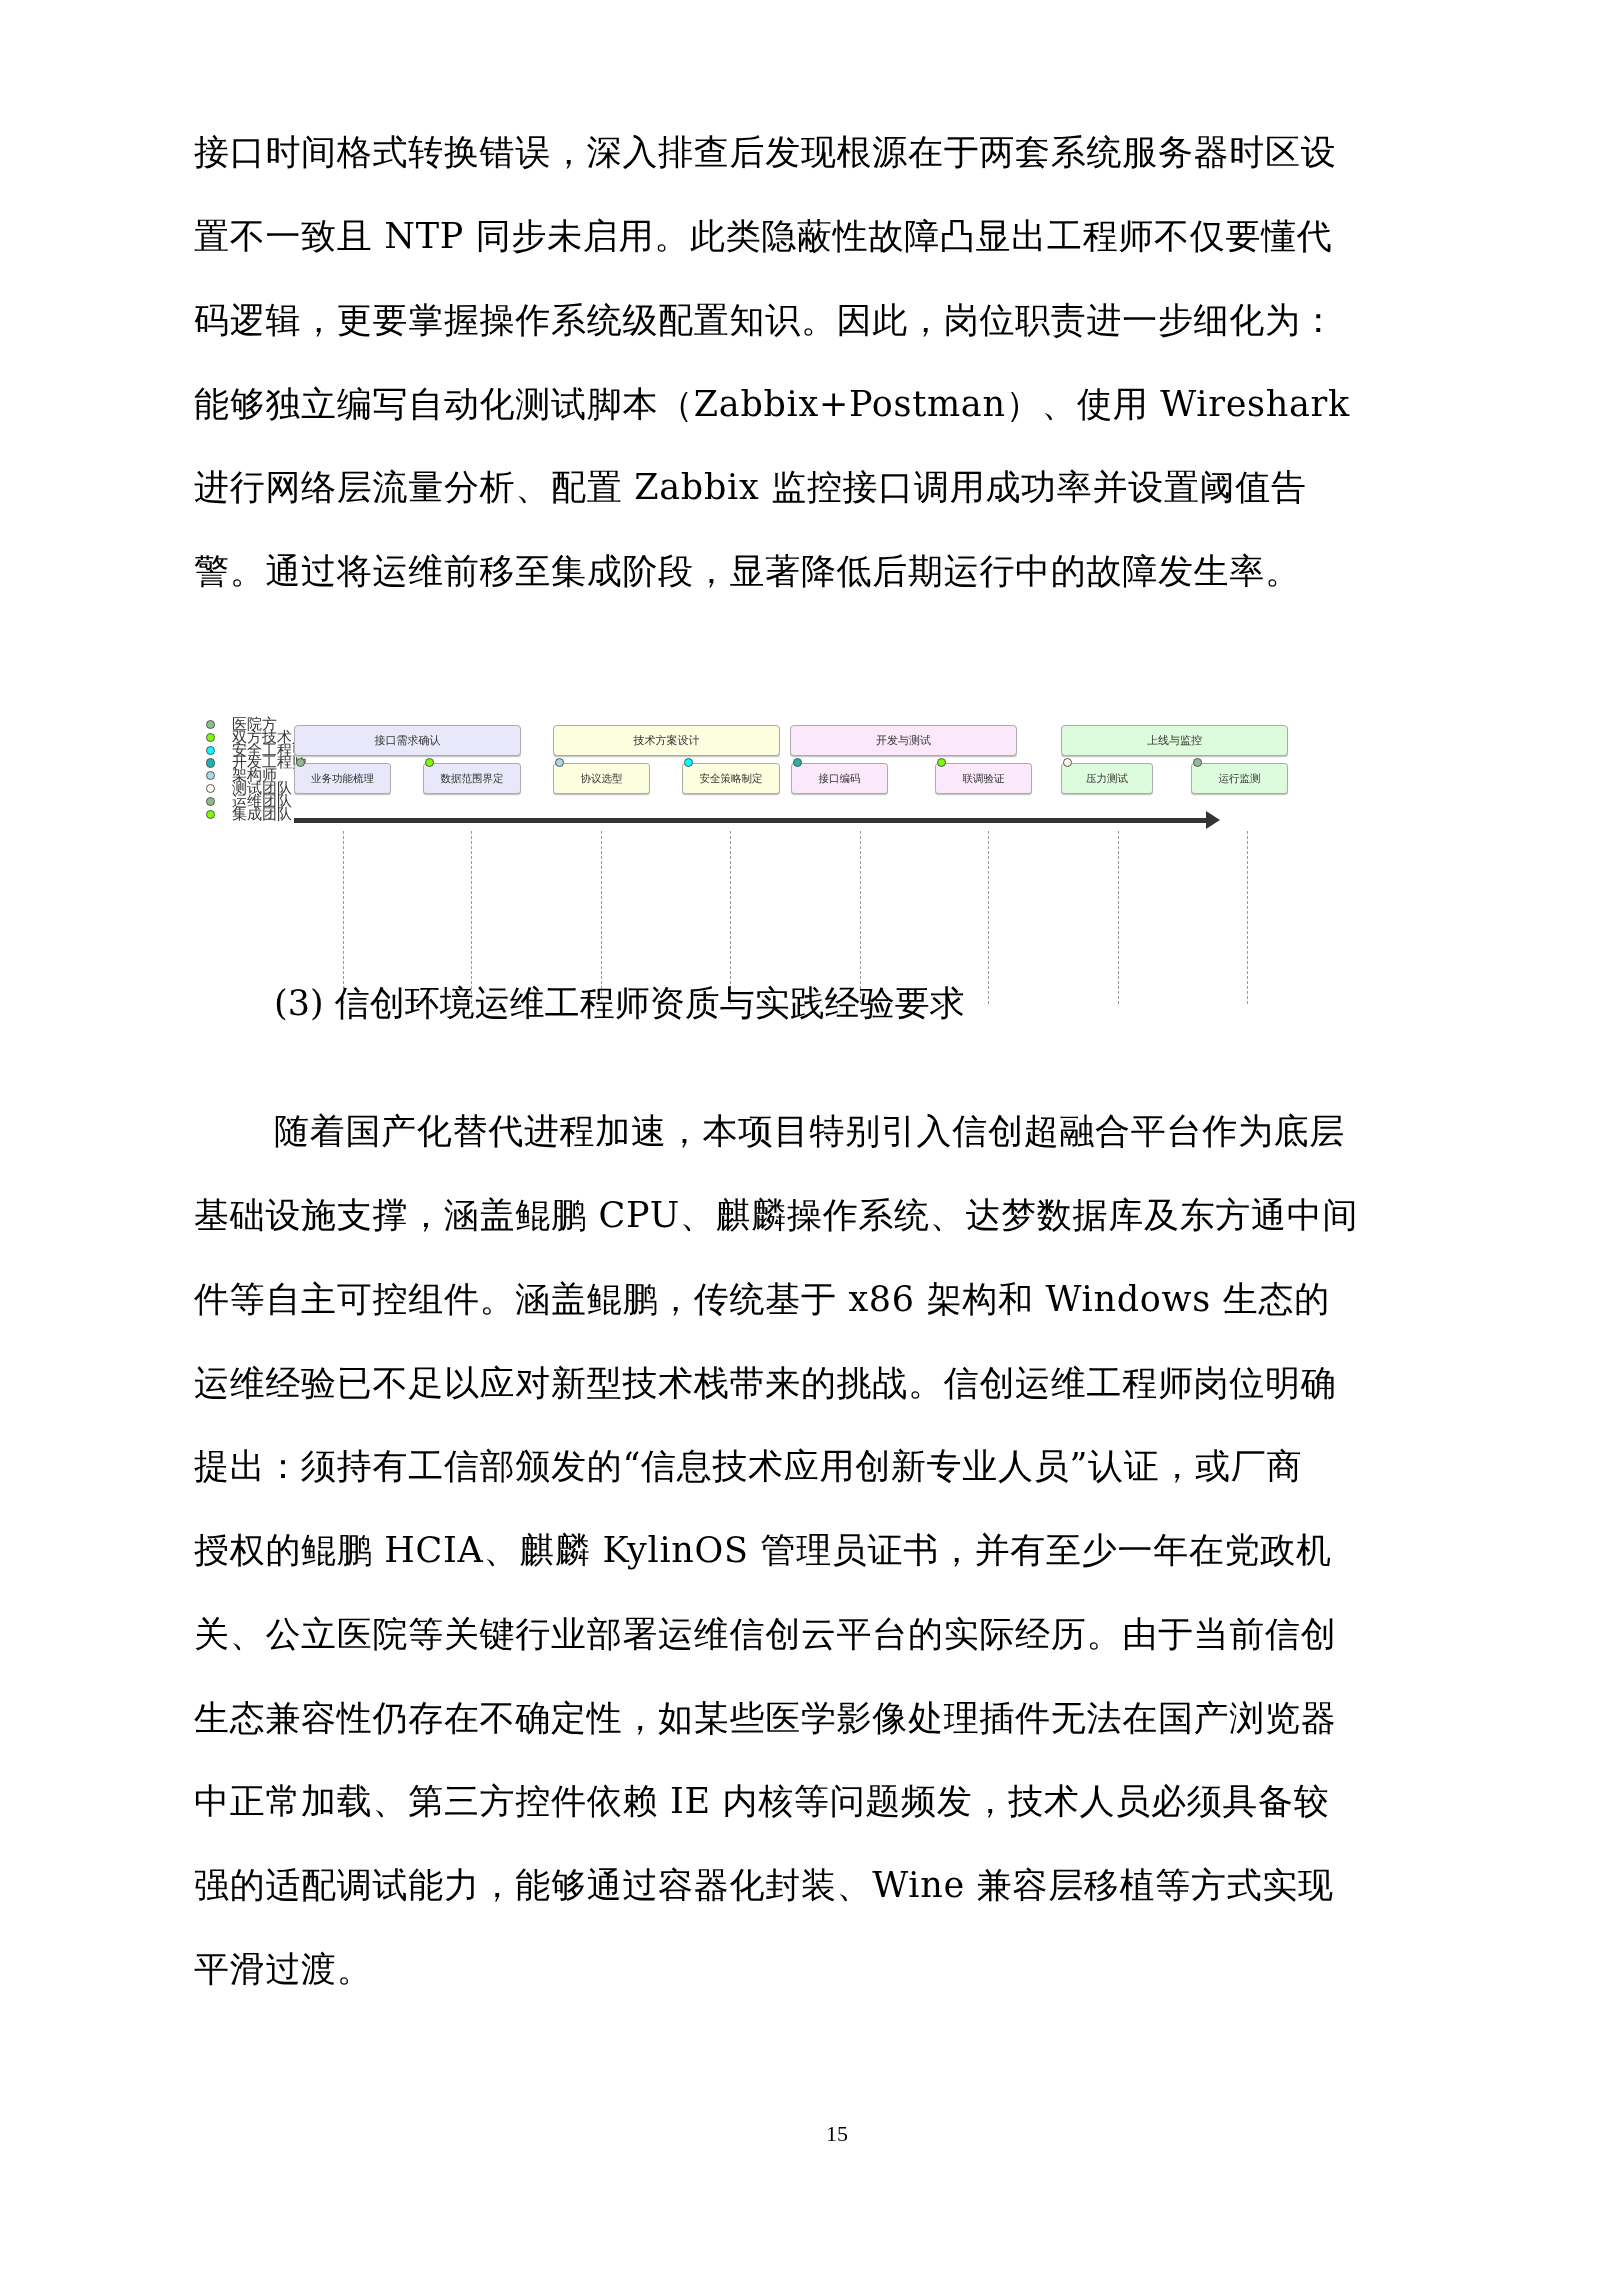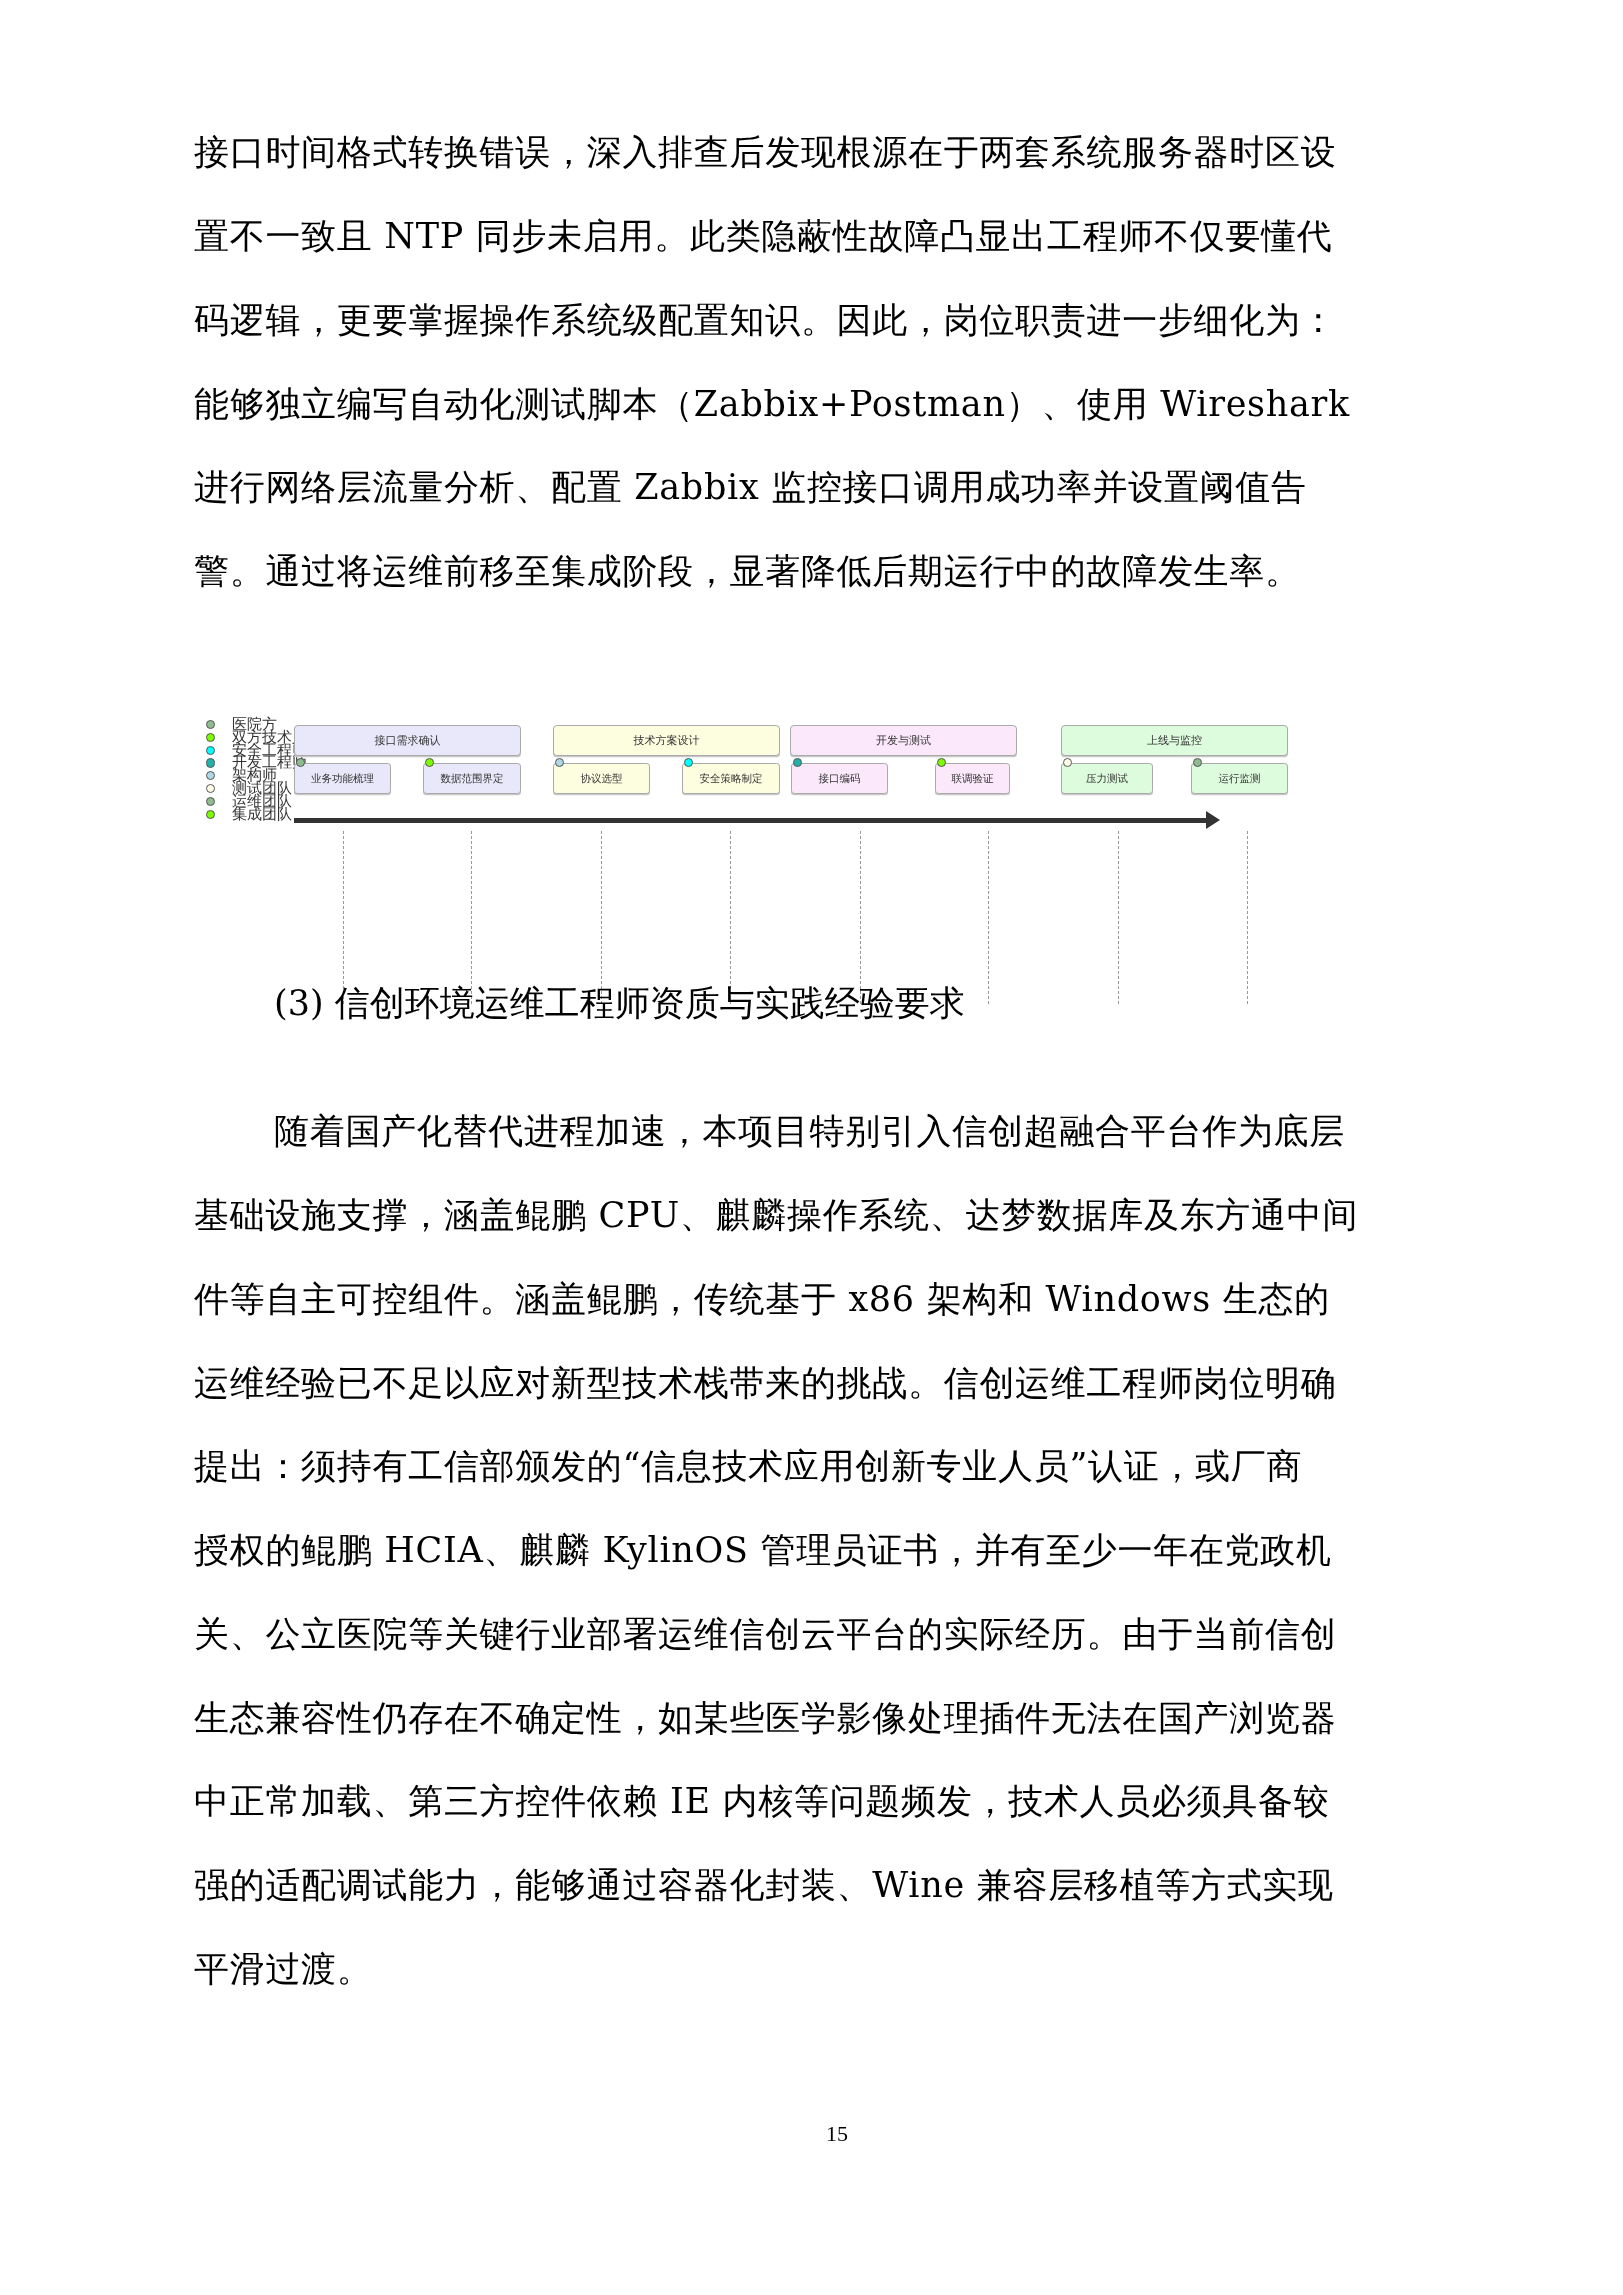--- a/index.html
+++ b/index.html
@@ -109,21 +109,21 @@
       <span>协议选型</span>
     </div>
   <div class="task-box" style="left:486px;top:50px;width:98px;background:#fdfde0">
       <span class="task-dot" style="background:#00ffff"></span>
       <span>安全策略制定</span>
     </div>
   <div class="task-box" style="left:595px;top:50px;width:97px;background:#fbe9fb">
       <span class="task-dot" style="background:#20b2aa"></span>
       <span>接口编码</span>
     </div>
-  <div class="task-box" style="left:739px;top:50px;width:75px;background:#fbe9fb">
+  <div class="task-box" style="left:739px;top:50px;width:97px;background:#fbe9fb">
       <span class="task-dot" style="background:#7cfc00"></span>
       <span>联调验证</span>
     </div>
   <div class="task-box" style="left:865px;top:50px;width:92px;background:#ddfbdd">
       <span class="task-dot" style="background:#fffde7"></span>
       <span>压力测试</span>
     </div>
   <div class="task-box" style="left:995px;top:50px;width:97px;background:#ddfbdd">
       <span class="task-dot" style="background:#8fbc8f"></span>
       <span>运行监测</span>

